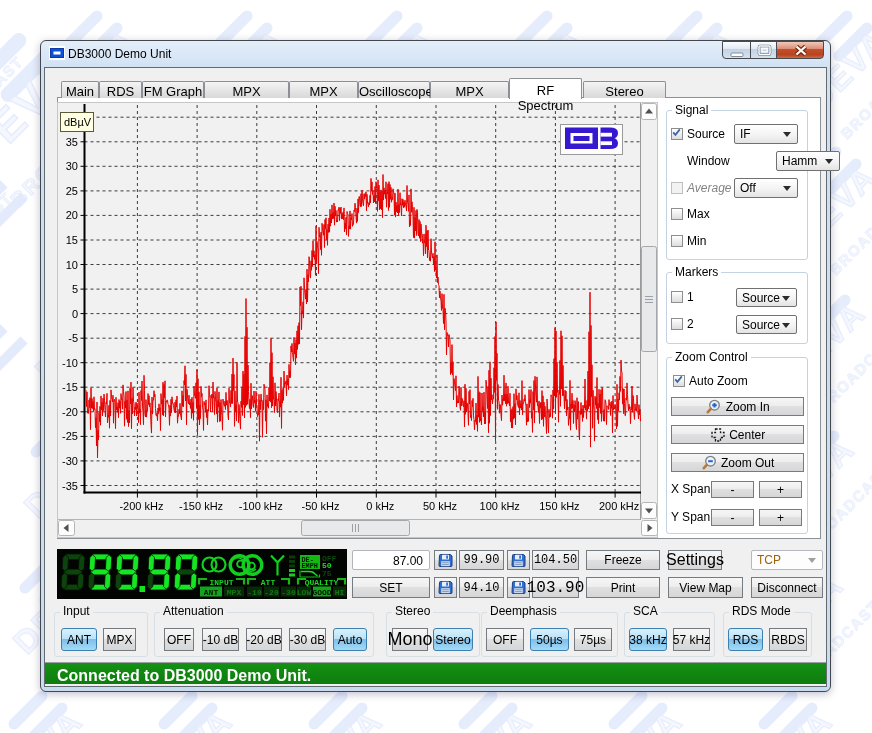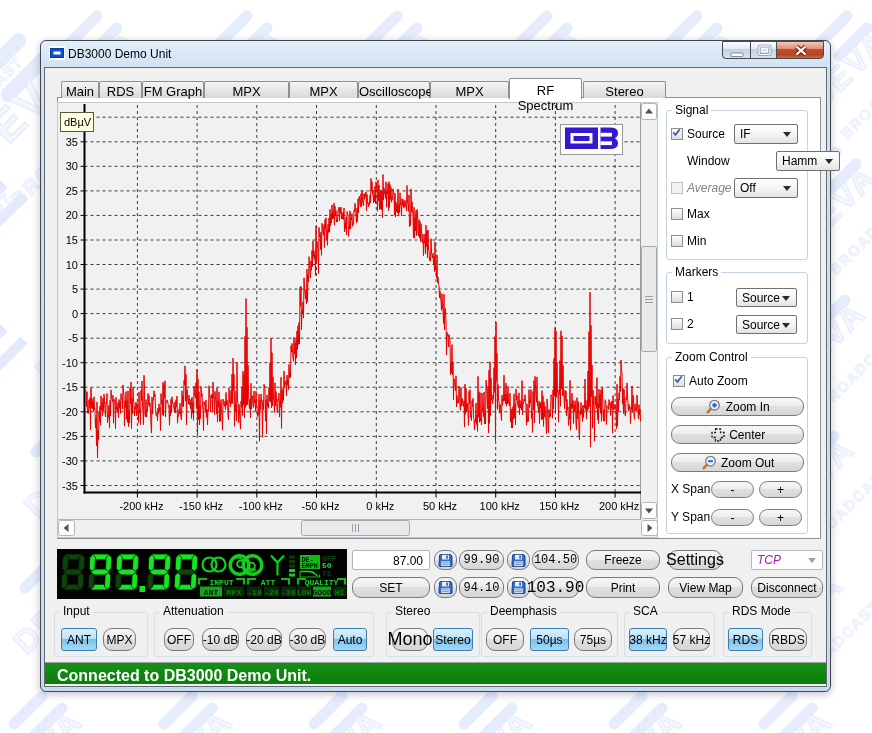--- a/index.html
+++ b/index.html
@@ -20,23 +20,23 @@
 .lab{font-size:12px;color:#000;white-space:nowrap;}
 .dlab{color:#838383;}
 .cb{width:12px;height:12px;border:1px solid #8e8e8e;background:linear-gradient(#fff,#ddd);}
 .cb svg{position:absolute;left:-1px;top:-2px;}
 .dcb{border-color:#c0c0c0;background:#f2f2f2;}
 .combo{border:1px solid #707070;border-radius:2px;background:linear-gradient(#fff,#f2f2f2 60%,#e3e3e3);}
 .combo span{position:absolute;left:5px;top:2px;font-size:12px;}
 .combo i{position:absolute;right:6px;top:7px;width:0;height:0;border:4px solid transparent;
  border-top:5px solid #2c2c2c;border-bottom:none;}
 .combo.dis{background:#fdfdfd;border-color:#b5b9bf;}
-.combo.dis span{color:#a21caf;font-style:italic;}
+.combo.dis span{color:#a16207;}
 .combo.dis i{border-top-color:#a0a0a0;}
-.btn{white-space:nowrap;border:1px solid #767b82;border-radius:9px;color:#000;text-align:left;
+.btn{white-space:nowrap;border:1px solid #767b82;border-radius:0;color:#000;text-align:left;
  background:linear-gradient(#f6f6f6,#ededed 48%,#e0e0e0 48%,#d5d6d8);
  display:flex;align-items:center;justify-content:center;}
 .btnb{white-space:nowrap;border:1px solid #3c7fb1;border-radius:3px;color:#000;text-align:center;
  background:linear-gradient(#d9f0fc,#b8e2f8 48%,#7fbde9 48%,#a3dbf5);
  display:flex;align-items:center;justify-content:center;}
 .fs{border:1px solid #d5dfe5;border-radius:3px;}
 .fslab{font-size:12px;color:#000;background:#f0f0f0;padding:0 3px;}
 .axl{font-size:11px;}
 .mono{font-family:"Liberation Mono",monospace;letter-spacing:0;}
 .lcdt{font-family:"Liberation Mono",monospace;font-size:6.8px;font-weight:bold;}

